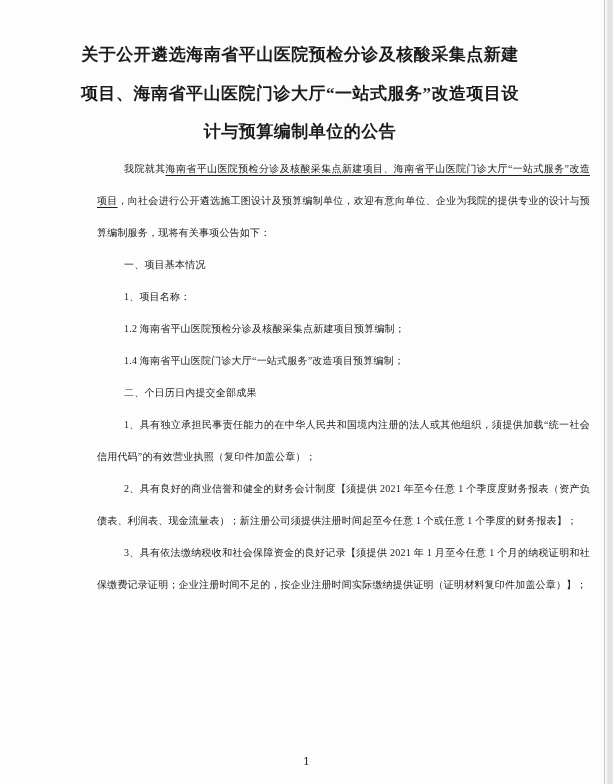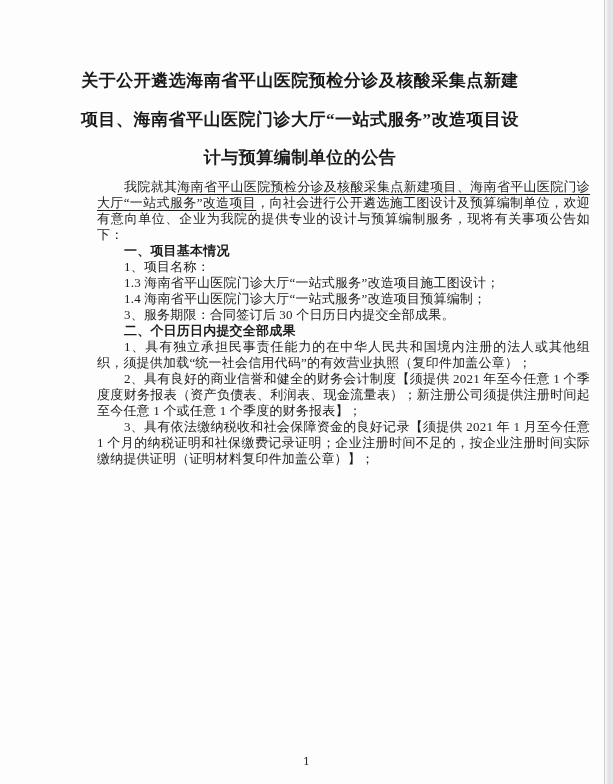--- a/index.html
+++ b/index.html
@@ -19,39 +19,38 @@
   
   .scan-edge {
     position: absolute;
     top: 0; right: 0; bottom: 0;
     width: 9px;
     background: linear-gradient(to right, rgba(120,128,136,0) 0%, rgba(120,128,136,0.22) 45%, rgba(120,128,136,0.18) 100%);
     border-left: 1px solid rgba(120,128,136,0.25);
   }
   .content {
     padding: 36px 23px 0 97px;
-    margin-top: 26px;
   }
   .doc-title {
     font-size: 17px;
     font-weight: 700;
     line-height: 38.5px;
     text-align: center;
     width: 448px;
     margin: 0 0 1px -21px; 
     letter-spacing: 0.5px;
   }
   .para {
-    font-size: 13px;
-    line-height: 16px;
+    font-size: 10px;
+    line-height: 32px;
     text-align: justify;
     text-indent: 27px;
     letter-spacing: 0.2px;
   }
-  .para.bold { font-weight: 700; }
+  .para.bold { font-weight: 400; }
   .u {
     text-decoration: underline;
     text-underline-offset: 3px;
   }
   .page-footer {
     position: absolute;
     left: 0; right: 0;
     bottom: 16px;
     text-align: center;
     font-family: "DejaVu Serif", serif;
@@ -67,23 +66,22 @@
 
   <div class="content">
 
     <h1 class="doc-title">关于公开遴选海南省平山医院预检分诊及核酸采集点新建项目、海南省平山医院门诊大厅“一站式服务”改造项目设计与预算编制单位的公告</h1>
 
     <p class="para"><span>我院就其</span><span class="u">海南省平山医院预检分诊及核酸采集点新建项目、海南省平山医院门诊大厅“一站式服务”改造项目</span><span>，向社会进行公开遴选施工图设计及预算编制单位，欢迎有意向单位、企业为我院的提供专业的设计与预算编制服务，现将有关事项公告如下：</span></p>
 
     <p class="para bold">一、项目基本情况</p>
 
     <p class="para">1、项目名称：</p>
-    <p class="para">1.3 海南省平山医院门诊大厅“一站式服务”改造项目施工图设计；</p>
+    <p class="para">1.2 海南省平山医院预检分诊及核酸采集点新建项目预算编制；</p>
     <p class="para">1.4 海南省平山医院门诊大厅“一站式服务”改造项目预算编制；</p>
-    <p class="para">3、服务期限：合同签订后 30 个日历日内提交全部成果。</p>
 
     <p class="para bold">二、个日历日内提交全部成果</p>
 
     <p class="para">1、具有独立承担民事责任能力的在中华人民共和国境内注册的法人或其他组织，须提供加载“统一社会信用代码”的有效营业执照（复印件加盖公章）；</p>
     <p class="para">2、具有良好的商业信誉和健全的财务会计制度【须提供 2021 年至今任意 1 个季度度财务报表（资产负债表、利润表、现金流量表）；新注册公司须提供注册时间起至今任意 1 个或任意 1 个季度的财务报表】；</p>
     <p class="para">3、具有依法缴纳税收和社会保障资金的良好记录【须提供 2021 年 1 月至今任意 1 个月的纳税证明和社保缴费记录证明；企业注册时间不足的，按企业注册时间实际缴纳提供证明（证明材料复印件加盖公章）】；</p>
 
   </div>
 
   <div class="page-footer">1</div>

